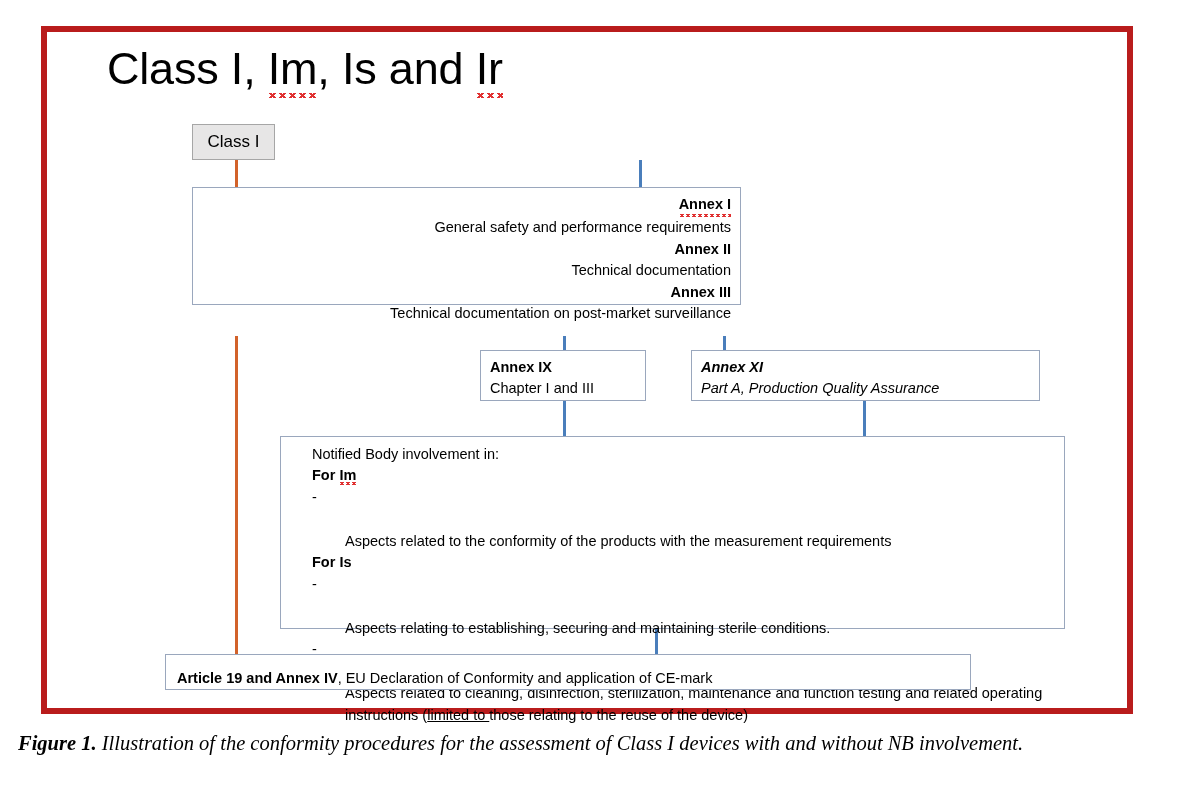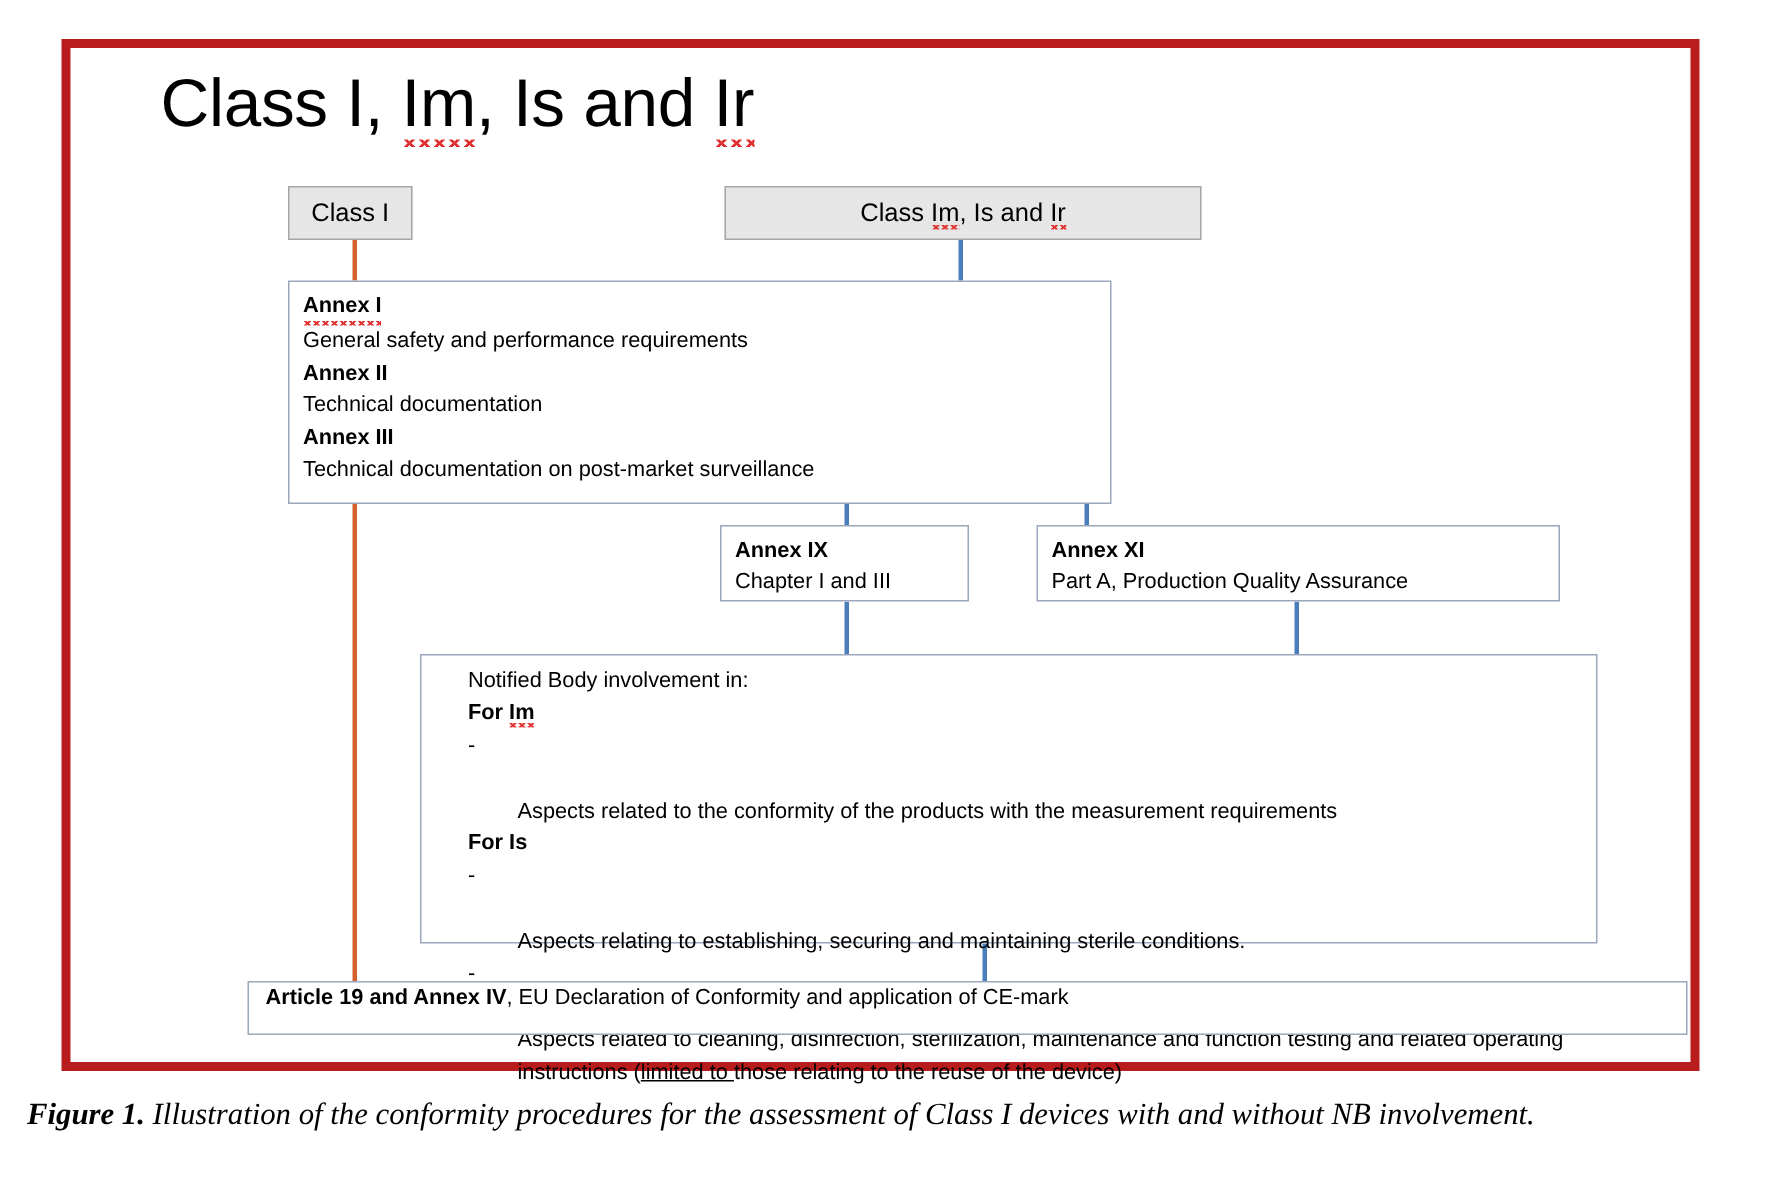--- a/index.html
+++ b/index.html
@@ -150,43 +150,40 @@
 
     <div class="connector vert-blue" style="left:516px; top:369px; height:36px;"></div>
     <div class="connector vert-blue" style="left:816px; top:369px; height:36px;"></div>
 
     <div class="connector vert-blue" style="left:608px; top:597px; height:25px;"></div>
 
     <div class="box shaded" style="left:145px; top:92px; width:83px; height:36px;">
       <span>Class I</span>
     </div>
 
-    <div class="box shaded" style="left:436px; top:92px; width:318px; height:36px;">
-      <span><span>Class </span><span class="sq">Im</span><span>, Is and </span><span class="sq">Ir</span></span>
-    </div>
-
-    <div class="box" style="left:145px; top:155px; width:549px; height:149px;">
+
+    <div class="box" style="left:145px; top:155px; width:549px; height:118px;text-align:right;">
       <div class="pad">
         <div class="annex-row bold sq" style="display:inline-block;">Annex I</div>
         <div class="annex-row">General safety and performance requirements</div>
         <div class="annex-row bold">Annex II</div>
         <div class="annex-row">Technical documentation</div>
         <div class="annex-row bold">Annex III</div>
         <div class="annex-row">Technical documentation on post-market surveillance</div>
       </div>
     </div>
 
     <div class="box" style="left:433px; top:318px; width:166px; height:51px;">
       <div class="pad">
         <div class="bold">Annex IX</div>
         <div>Chapter I and III</div>
       </div>
     </div>
 
-    <div class="box" style="left:644px; top:318px; width:349px; height:51px;">
+    <div class="box" style="left:644px; top:318px; width:349px; height:51px;font-style:italic;">
       <div class="pad">
         <div class="bold">Annex XI</div>
         <div>Part A, Production Quality Assurance</div>
       </div>
     </div>
 
     <div class="box" style="left:233px; top:404px; width:785px; height:193px;padding-left:20px;">
       <div class="pad" style="padding:7px 11px;">
         <div class="nb-line">Notified Body involvement in:</div>
 
@@ -203,21 +200,21 @@
         </div>
 
         <div class="nb-bullet">
           <span class="dash">-</span>
           <span class="txt"><span>Aspects related to cleaning, disinfection, sterilization, maintenance and function testing and</span>
             <span>related operating instructions (</span><span class="ul">limited to </span><span>those relating to the reuse of the device)</span></span>
         </div>
       </div>
     </div>
 
-    <div class="box" style="left:118px; top:622px; width:960px; height:36px; display:flex; align-items:flex-start;">
+    <div class="box" style="left:118px; top:622px; width:806px; height:36px; display:flex; align-items:flex-end;">
       <div class="pad" style="padding:0 11px;">
         <span class="bold">Article 19 and Annex IV</span><span>, EU Declaration of Conformity and application of CE-mark</span>
       </div>
     </div>
 
   </div>
 </div>
 
 <div id="caption"><span class="figlabel">Figure 1.</span><span> Illustration of the conformity procedures for the assessment of Class I devices with and without NB involvement.</span></div>
 

